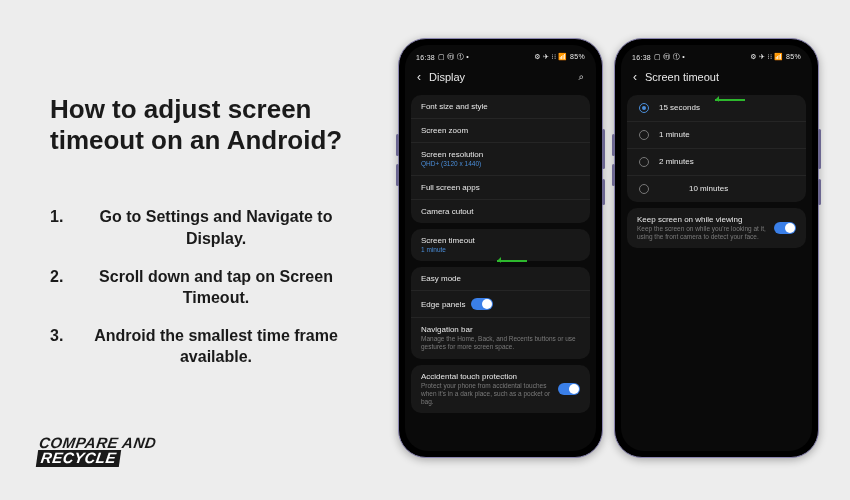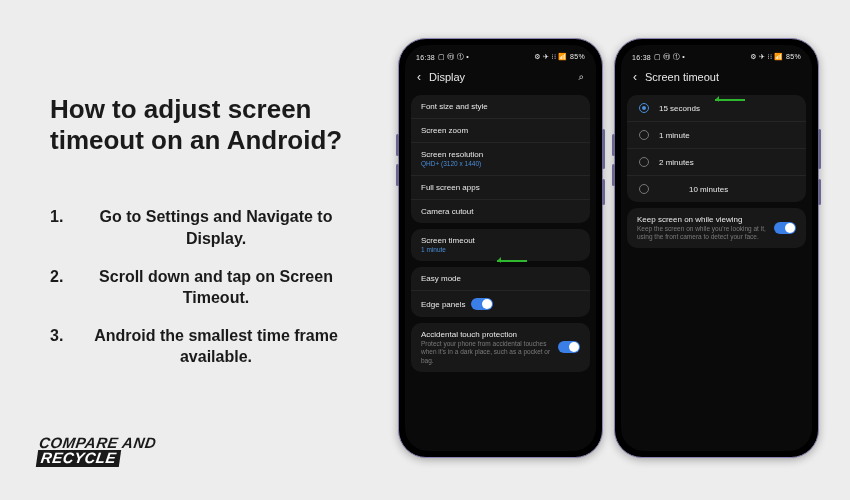--- a/index.html
+++ b/index.html
@@ -171,21 +171,21 @@
     border-right-color: #2db82d;
   }
   .phone-1 .arrow { left: 98px; top: 221px; }
   .phone-2 .arrow { left: 100px; top: 60px; }
 
   
   .radio-row {
     padding: 8px 12px;
     border-bottom: 1px solid #252525;
     display: flex;
-    align-items: center;
+    align-items: flex-start;
     gap: 10px;
   }
   .radio-row:last-child { border-bottom:none;gap:40px; }
   .radio {
     width: 10px; height: 10px;
     border: 1px solid #777;
     border-radius: 50%;
     flex-shrink: 0;
     position: relative;
   }
@@ -265,20 +265,26 @@
           </div>
       </div>
       <div class="card">
         <div class="row">
             <span class="label">Easy mode</span>
           </div>
         <div class="row">
             <span class="label">Edge panels</span>
             <span class="toggle"></span>
           </div>
+        <div class="row">
+            <div class="row-col">
+              <span class="label">Navigation bar</span>
+              <span class="sub">Manage the Home, Back, and Recents buttons or use gestures for more screen space.</span>
+            </div>
+          </div>
       </div>
       <div class="card">
         <div class="row">
             <div class="row-col">
               <span class="label">Accidental touch protection</span>
               <span class="sub">Protect your phone from accidental touches when it's in a dark place, such as a pocket or bag.</span>
             </div>
             <span class="toggle"></span>
           </div>
       </div>

